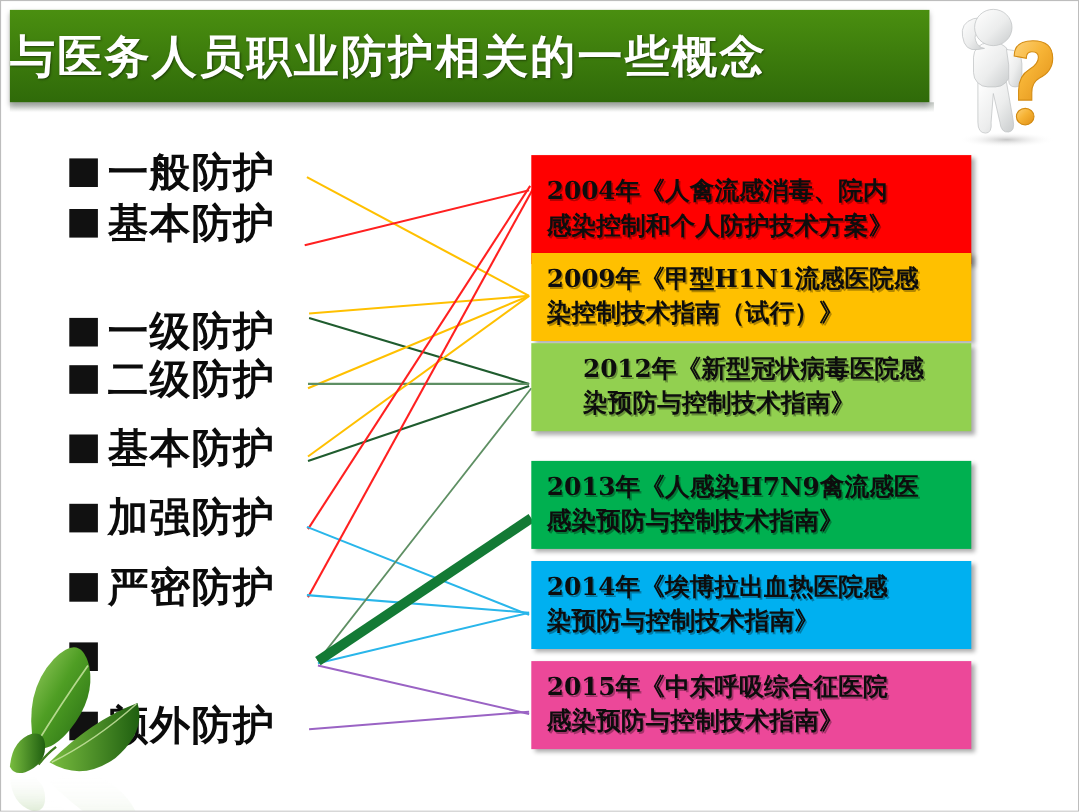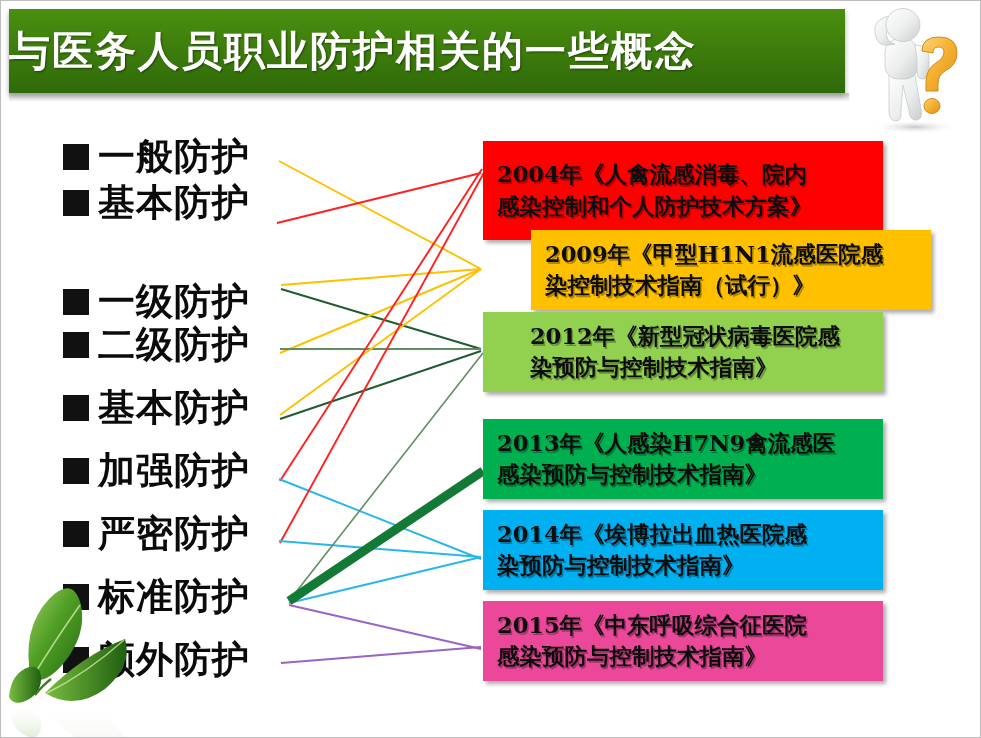--- a/index.html
+++ b/index.html
@@ -145,36 +145,35 @@
     <div class="concept-item" style="top:314px;left:0;">
       <span class="bullet"></span>
       <span class="concept-label">加强防护</span>
     </div>
     <div class="concept-item" style="top:377px;left:0;">
       <span class="bullet"></span>
       <span class="concept-label">严密防护</span>
     </div>
     <div class="concept-item" style="top:440px;left:0;">
       <span class="bullet"></span>
-      <span class="concept-label">标准防护</span>
     </div>
     <div class="concept-item" style="top:503px;left:0;">
       <span class="bullet"></span>
       <span class="concept-label">额外防护</span>
     </div>
   </div>
 
   <div class="doc-box" style="top:140px;height:99px;background:#FF0000;">
     <div class="doc-text">
       <div>2004年《人禽流感消毒、院内</div>
       <div>感染控制和个人防护技术方案》</div>
     </div>
   </div>
 
-  <div class="doc-box" style="top:229px;height:80px;background:#FFC000;margin-left:48px;">
+  <div class="doc-box" style="top:229px;height:80px;background:#FFC000;">
     <div class="doc-text">
       <div>2009年《甲型H1N1流感医院感</div>
       <div>染控制技术指南（试行）》</div>
     </div>
   </div>
 
   <div class="doc-box" style="top:311px;height:80px;background:#92D050;justify-content:center;">
     <div class="doc-text">
       <div>2012年《新型冠状病毒医院感</div>
       <div>染预防与控制技术指南》</div>

